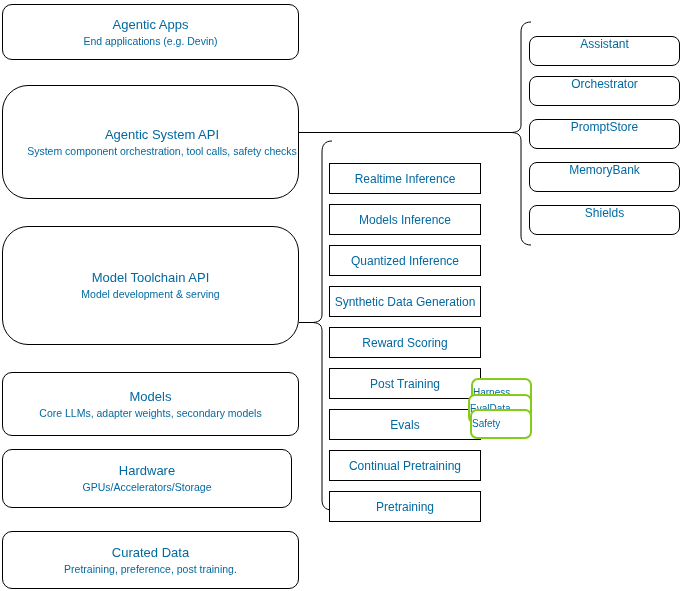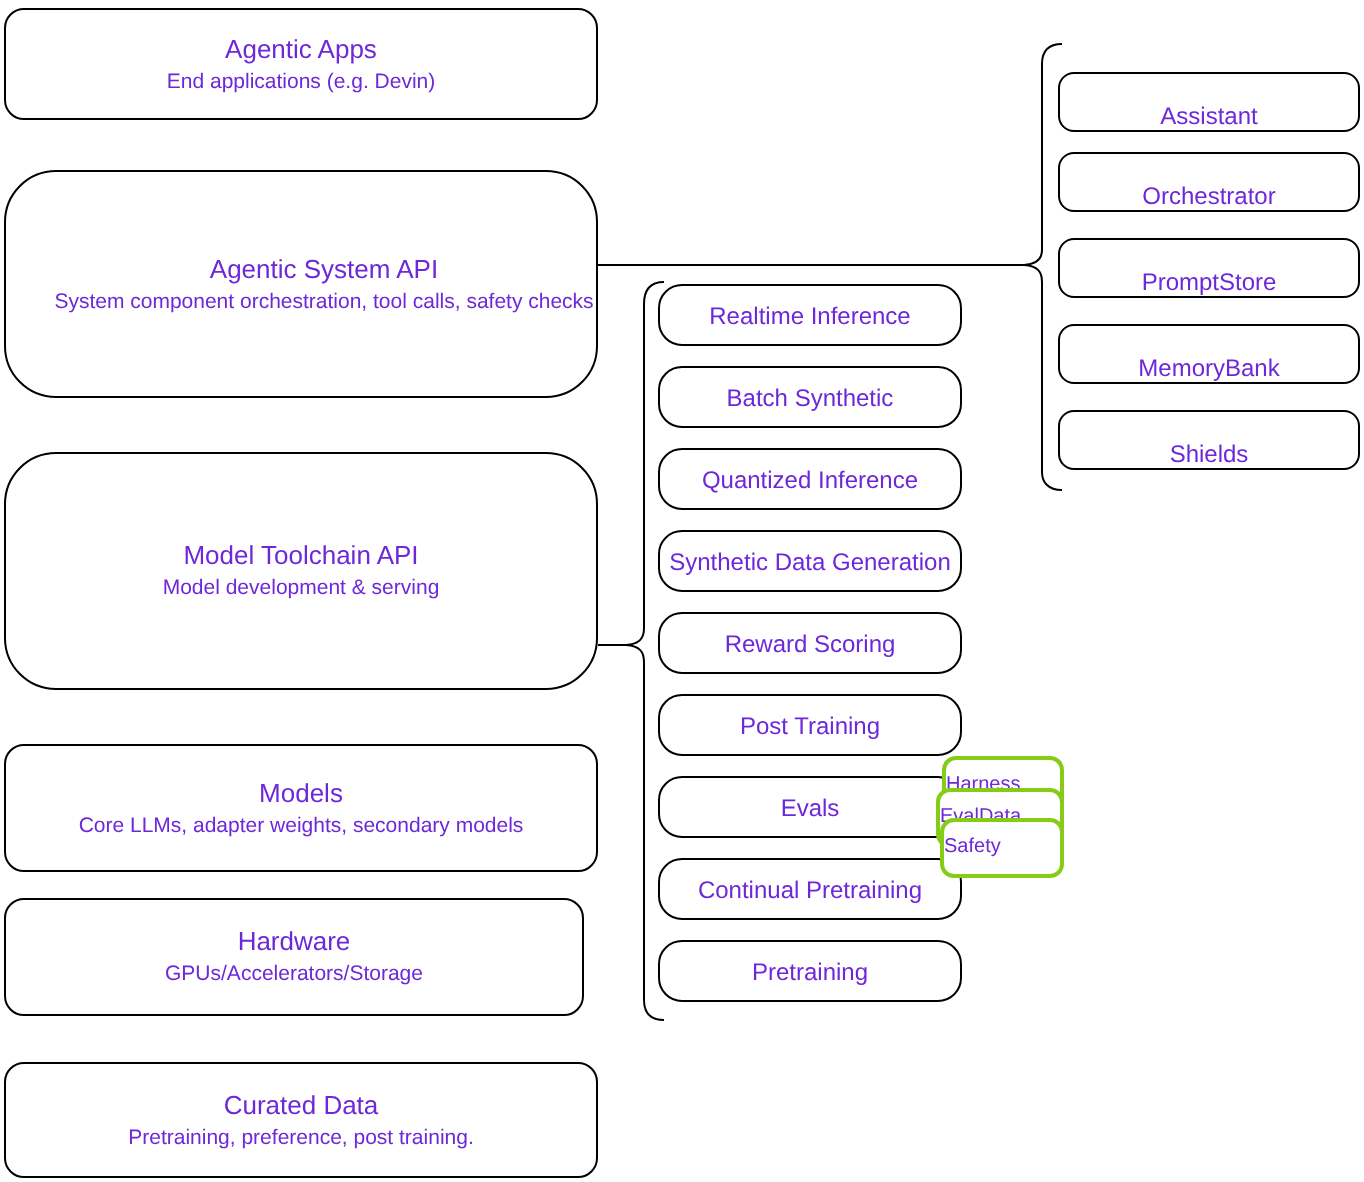--- a/index.html
+++ b/index.html
@@ -1,47 +1,47 @@
 <!DOCTYPE html>
 <html><head>
 <meta charset="utf-8">
 <style>
   html,body{margin:0;padding:0;background:#ffffff;}
   .canvas{
     position:relative;
     width:682px;height:591px;
     background:#ffffff;
     font-family:"Liberation Sans","DejaVu Sans",sans-serif;
-    color:#6d28d9;
+    color:#0369a1;
     overflow:hidden;
   }
   .wires{position:absolute;left:0;top:0;width:682px;height:591px;pointer-events:none;}
   .node{
     position:absolute;
     box-sizing:border-box;
     border:1px solid #000000;
     background:#ffffff;
     display:flex;flex-direction:column;
     align-items:center;justify-content:center;
     text-align:center;
   }
   .node .title{font-size:13px;line-height:16px;}
   .node .subtitle{font-size:10.5px;line-height:13px;margin-top:2px;}
   .r10{border-radius:10px;}
   .r26{border-radius:26px;}
   .mid{
     position:absolute;left:329px;width:152px;height:31px;
-    box-sizing:border-box;border:1px solid #000000;border-radius:12px;
+    box-sizing:border-box;border:1px solid #000000;border-radius:0;
     background:#ffffff;display:flex;align-items:center;justify-content:center;
-    font-size:12px;text-align:center;
+    font-size:12px;text-align:center;margin-top:21px;
   }
   .right{
     position:absolute;left:529px;width:151px;height:30px;
     box-sizing:border-box;border:1px solid #000000;border-radius:8px;
-    background:#ffffff;display:flex;align-items:flex-end;justify-content:center;
+    background:#ffffff;display:flex;align-items:flex-start;justify-content:center;
     font-size:12px;text-align:center;
   }
   .pill{
     position:absolute;height:30px;
     box-sizing:border-box;border:2px solid #84cc16;border-radius:7px;
     background:#ffffff;display:flex;align-items:center;justify-content:flex-start;
     font-size:10px;line-height:12px;
     z-index:3;
   }
 </style>
@@ -88,21 +88,21 @@
 
   <div class="node r10" style="left:2px;top:531px;width:297px;height:58px;">
     <div class="title">Curated Data</div>
     <div class="subtitle">Pretraining, preference, post training.</div>
   </div>
 
   <div class="mid" style="top:142px;">
     <span>Realtime Inference</span>
   </div>
   <div class="mid" style="top:183px;">
-    <span>Batch Synthetic</span>
+    <span>Models Inference</span>
   </div>
   <div class="mid" style="top:224px;">
     <span>Quantized Inference</span>
   </div>
   <div class="mid" style="top:265px;">
     <span>Synthetic Data Generation</span>
   </div>
   <div class="mid" style="top:306px;">
     <span>Reward Scoring</span>
   </div>

